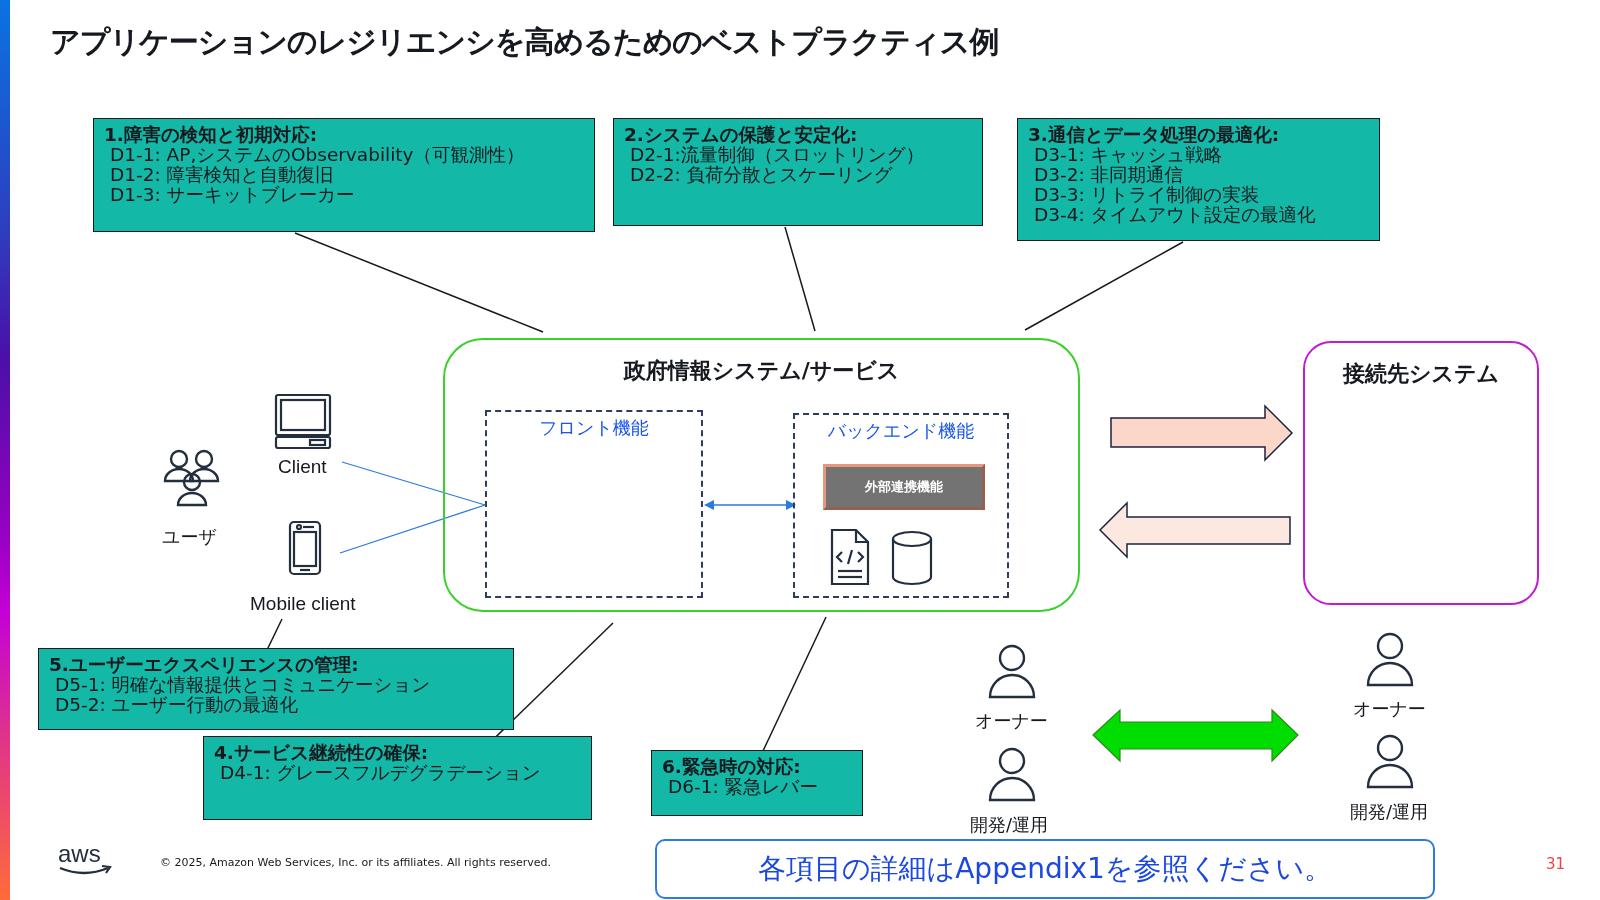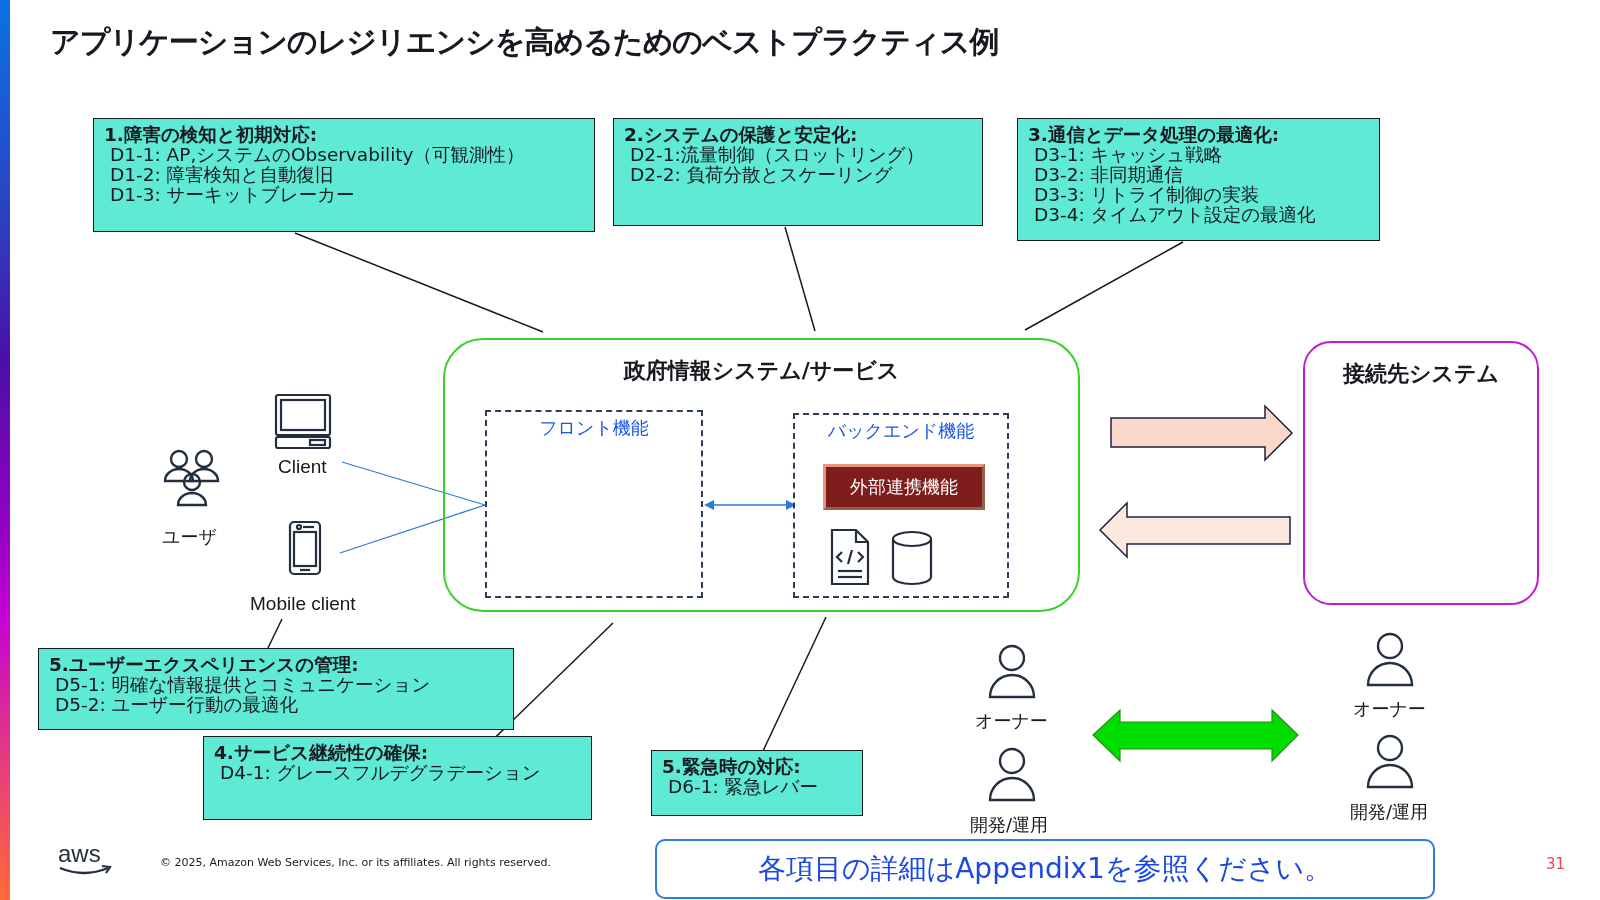--- a/index.html
+++ b/index.html
@@ -9,42 +9,42 @@
   }
   .accent-bar {
     position: absolute; left: 0; top: 0; width: 10px; height: 900px;
     background: linear-gradient(to bottom, #0a73e3 0%, #2d3fc0 25%, #4b0fa8 40%, #9a00c4 60%, #c400d6 68%, #e0348a 82%, #ff6b3a 100%);
   }
   .title {
     position: absolute; left: 50px; top: 22px; font-size: 30px; font-weight: bold;
     letter-spacing: -1px; color: #16191f; white-space: nowrap;
   }
   .callout {
-    position: absolute; border: 1.5px solid #16191f; background: #5eead4;
+    position: absolute; border: 1.5px solid #16191f; background: #14b8a6;
     font-size: 18.5px; line-height: 20px; padding: 6px 10px; box-sizing: border-box;
   }
   .callout .ct { font-weight: bold; }
   .callout .ci { padding-left: 6px; white-space: nowrap; }
   svg.overlay { position: absolute; left: 0; top: 0; width: 1600px; height: 900px; pointer-events: none; }
   .sys-box {
     position: absolute; left: 443px; top: 338px; width: 637px; height: 274px;
     border: 2px solid #3ad12a; border-radius: 40px; box-sizing: border-box;
   }
   .sys-title {
     position: absolute; left: 0; right: 0; top: 16px; text-align: center;
     font-size: 22px; font-weight: bold; color: #16191f;
   }
   .dash-box {
     position: absolute; border: 2px dashed #2c3e5a; box-sizing: border-box;
   }
   .dash-title { position: absolute; left: 0; right: 0; top: 4px; text-align: center; font-size: 18px; color: #1a56e8; }
   .ext-fn {
     position: absolute; left: 823px; top: 464px; width: 162px; height: 46px;
-    background: #7f1d1d; border: 3px outset #e9977c; box-sizing: border-box;
-    color: #fff; font-size: 18px; display: flex; align-items: center; justify-content: center;
+    background: #737373; border: 3px outset #e9977c; box-sizing: border-box;
+    color: #fff; font-size: 13px; display: flex; align-items: center; justify-content: center; font-weight: bold;
   }
   .conn-box {
     position: absolute; left: 1303px; top: 341px; width: 236px; height: 264px;
     border: 2px solid #c21cd2; border-radius: 28px; box-sizing: border-box;
   }
   .conn-title { position: absolute; left: 0; right: 0; top: 16px; text-align: center; font-size: 22px; font-weight: bold; }
   .label { position: absolute; font-size: 18px; color: #16191f; white-space: nowrap; }
   .note {
     position: absolute; left: 655px; top: 839px; width: 780px; height: 60px;
     border: 2px solid #2d7be5; border-radius: 10px; box-sizing: border-box;
@@ -113,21 +113,21 @@
   <div class="ci">D5-1: 明確な情報提供とコミュニケーション</div>
   <div class="ci">D5-2: ユーザー行動の最適化</div>
 </div>
 
 <div class="callout" style="left:203px; top:736px; width:389px; height:84px;">
   <div class="ct">4.サービス継続性の確保:</div>
   <div class="ci">D4-1: グレースフルデグラデーション</div>
 </div>
 
 <div class="callout" style="left:651px; top:750px; width:212px; height:66px;">
-  <div class="ct">5.緊急時の対応:</div>
+  <div class="ct">6.緊急時の対応:</div>
   <div class="ci">D6-1: 緊急レバー</div>
 </div>
 
 <svg class="icon" style="left:162px; top:447px;" width="60" height="62" viewBox="0 0 60 62">
   <g fill="none" stroke="#232f3e" stroke-width="2.4">
     <circle cx="17" cy="12" r="8"></circle>
     <path d="M3 34 a14 12 0 0 1 28 0 z"></path>
     <circle cx="42" cy="12" r="8"></circle>
     <path d="M28 34 a14 12 0 0 1 28 0 z"></path>
     <circle cx="30" cy="35" r="8"></circle>

